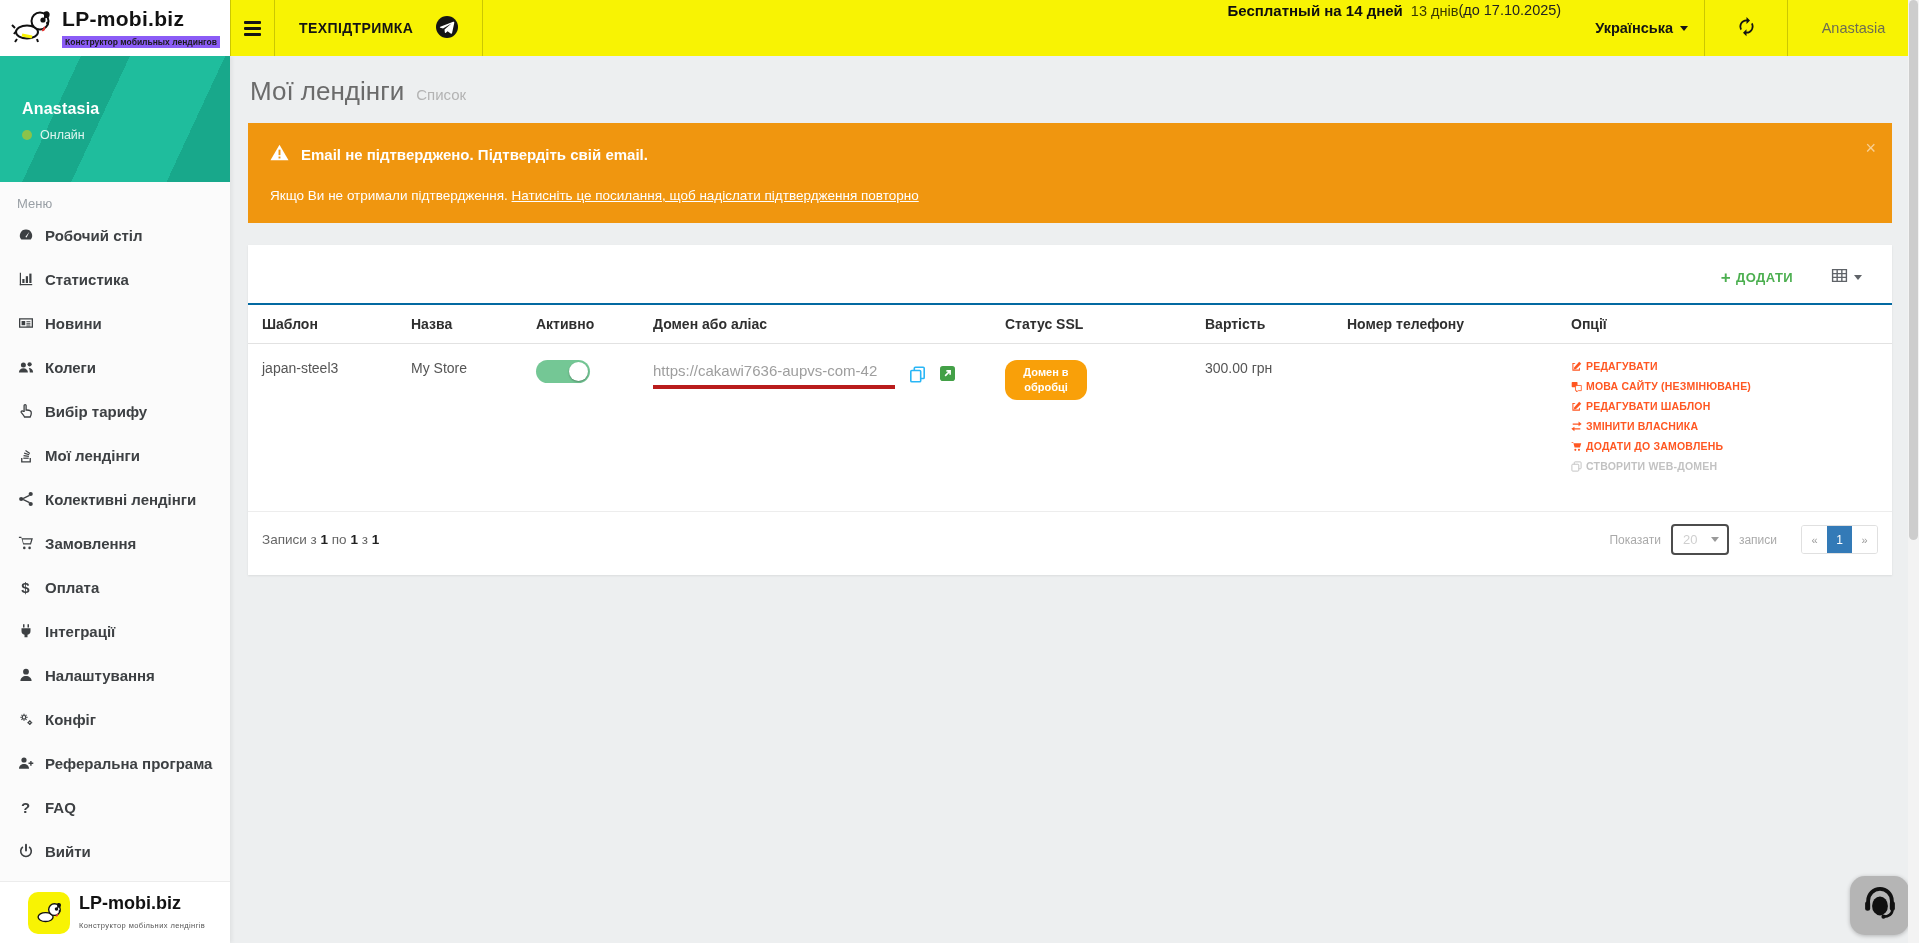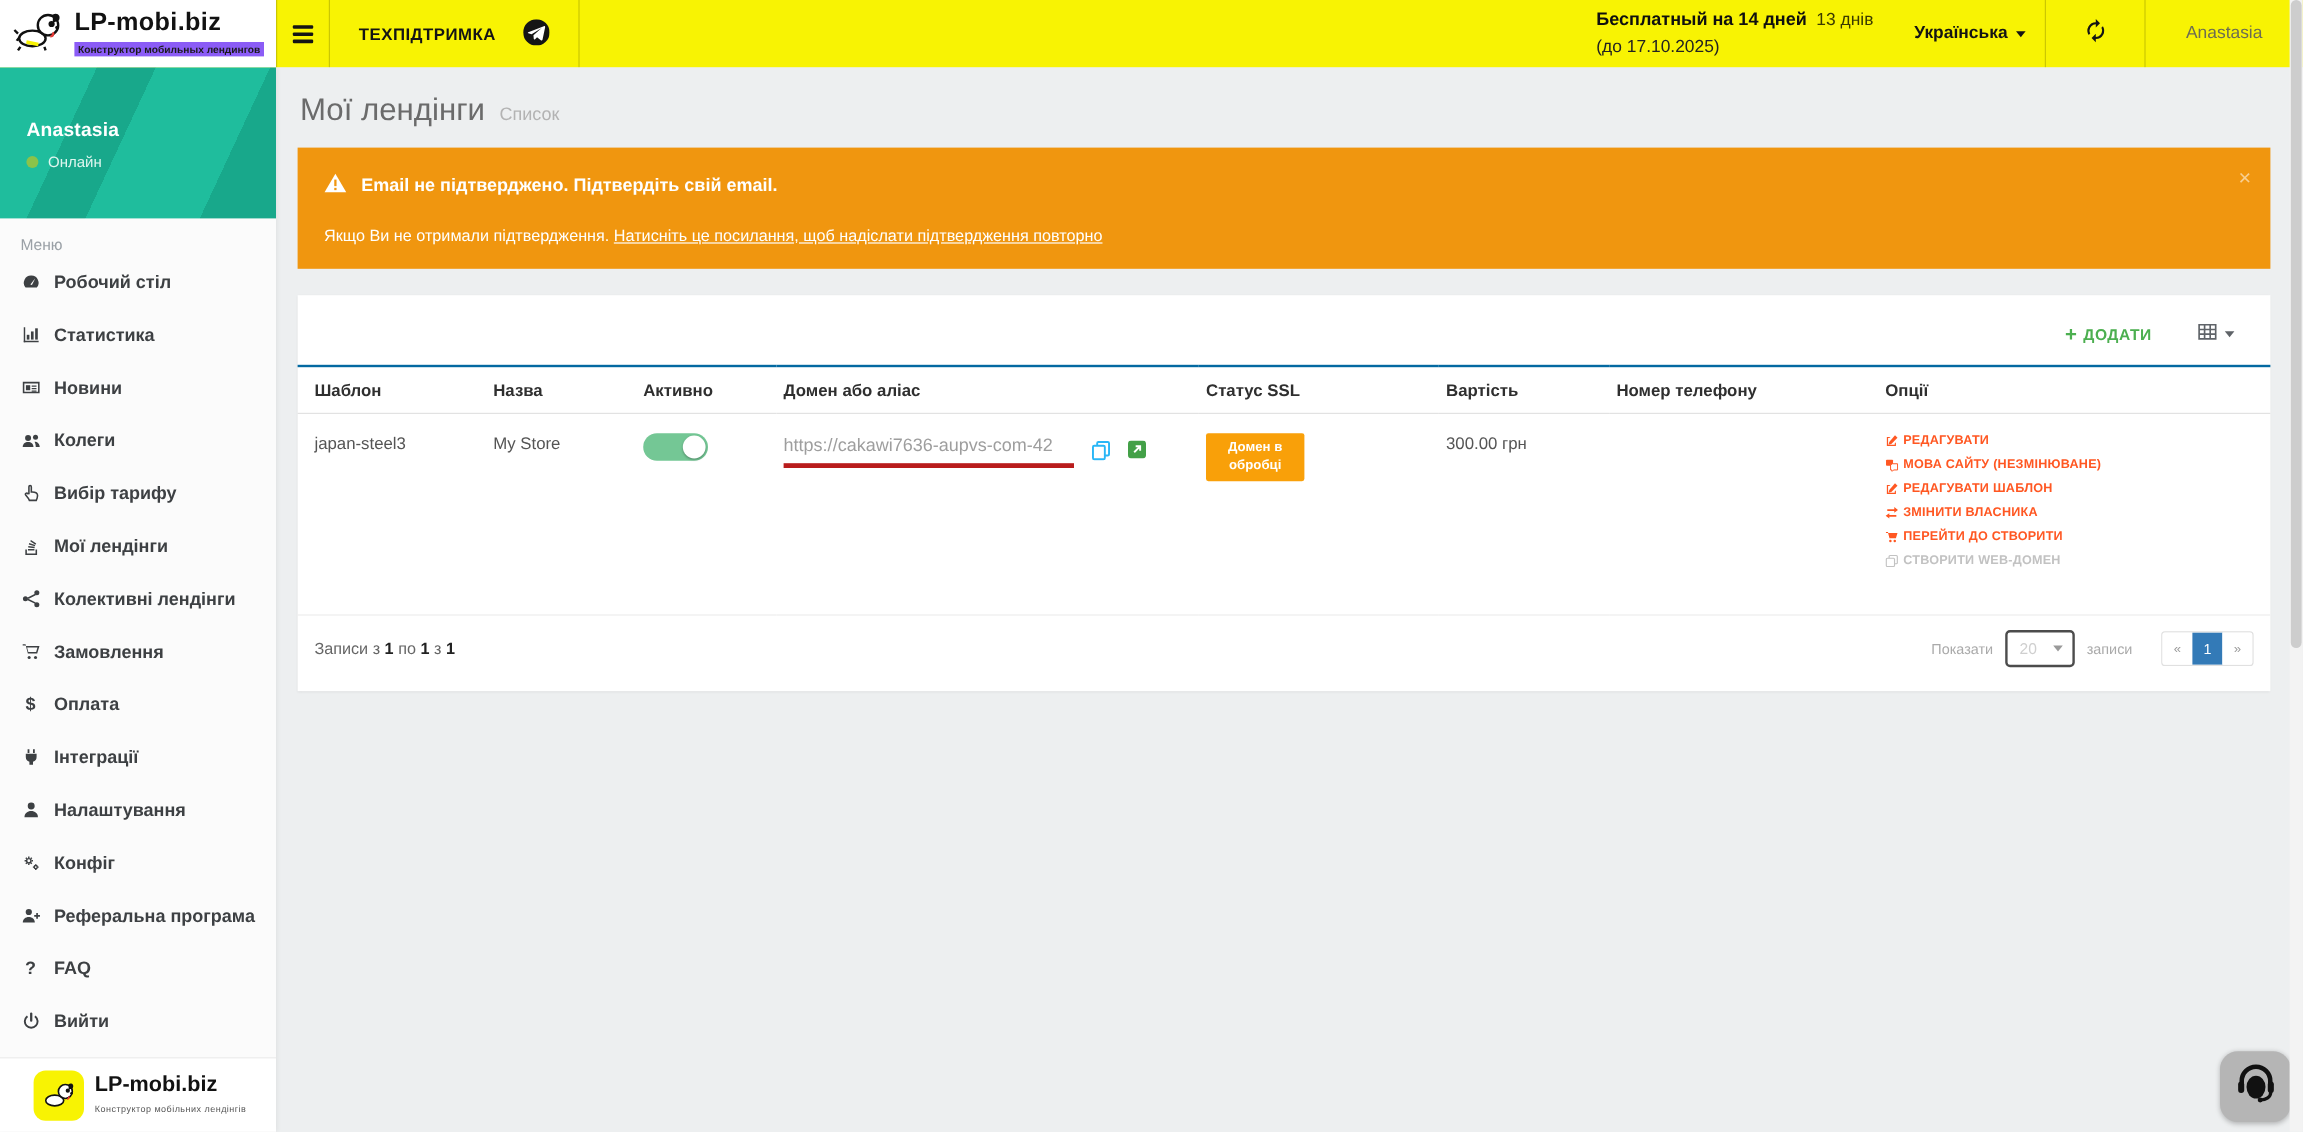--- a/index.html
+++ b/index.html
@@ -9,21 +9,21 @@
   .topbar { position:absolute; left:0; top:0; width:1919px; height:56px; background:#f8f303; display:flex; align-items:stretch; z-index:30; }
   .logo-block { width:230px; background:#ffffff; display:flex; align-items:center; padding-left:10px; gap:8px; }
   .logo-txt .t1 { font-size:21px; font-weight:bold; color:#121212; letter-spacing:.3px; }
   .logo-txt .t2 { font-size:8.5px; font-weight:bold; color:#1a1a1a; background:#8b5cf6; padding:1px 3px; display:inline-block; margin-top:1px; }
   .tb-btn { display:flex; align-items:center; justify-content:center; cursor:pointer; }
   .tb-sep { width:1px; background:rgba(0,0,0,.18); }
   .hamburger { width:43px; flex-direction:column; gap:3px; }
   .hamburger i { display:block; width:17px; height:3px; background:#141414; border-radius:1px; }
   .support { padding:0 24px; gap:23px; font-size:14px; font-weight:bold; color:#141414; letter-spacing:.4px; }
   .tb-spacer { flex:1; }
-  .trial { display:flex; flex-direction:column; justify-content:center; line-height:1.5; font-size:14.5px; color:#222; padding-right:18px; }
+  .trial { display:flex; flex-direction:row; justify-content:center; line-height:1.5; font-size:14.5px; color:#222; padding-right:18px; }
   .trial .l1 b { font-size:15px; color:#0f0f0f; }
   .trial .l1 span.days { font-weight:normal; color:#3a3a00; margin-left:8px; }
   .lang { padding:0 16px; font-size:14.5px; font-weight:bold; color:#141414; gap:7px; }
   .caret { width:0; height:0; border-left:4px solid transparent; border-right:4px solid transparent; border-top:5px solid #141414; display:inline-block; }
   .refresh { width:82px; color:#141414; }
   .tb-user { width:131px; font-size:14.5px; color:#6d6d52; justify-content:center; }
 
   
   .sidebar { position:absolute; left:0; top:56px; width:230px; bottom:0; background:#fbfbfb; box-shadow:2px 0 4px rgba(0,0,0,.06); z-index:20; }
   .user-panel { height:126px; background:linear-gradient(115deg,#1fbd9d 0 28%, #18a88b 28% 45%, #1fbd9d 45% 78%, #18a88b 78%); position:relative; padding:44px 0 0 22px; }
@@ -67,21 +67,21 @@
   table.lp td { vertical-align:top; padding:16px 8px 14px 6px; font-size:14px; color:#555; border-bottom:1px solid #ededed; height:168px; }
   table.lp th:first-child, table.lp td:first-child { padding-left:14px; }
 
   .toggle { width:54px; height:23px; border-radius:12px; background:#74c795; position:relative; display:inline-block; cursor:pointer; }
   .toggle .knob { position:absolute; right:2px; top:2px; width:19px; height:19px; border-radius:50%; background:#fff; box-shadow:0 1px 2px rgba(0,0,0,.3); }
 
   .domain-wrap { display:flex; align-items:flex-start; gap:14px; }
   .domain-input { width:242px; border:none; border-bottom:4px solid #b91c1c; font-size:15px; color:#9e9e9e; padding:2px 0 6px; background:transparent; outline:none; font-family:"Liberation Sans", sans-serif; }
   .ico-btn { background:none; border:none; cursor:pointer; padding:0; margin-top:6px; }
 
-  .ssl-badge { display:inline-block; background:#f9a009; color:#fff; font-size:11px; font-weight:bold; text-align:center; border-radius:2px; padding:5px 11px; line-height:1.35; max-width:82px; }
+  .ssl-badge { display:inline-block; background:#f9a009; color:#fff; font-size:11px; font-weight:bold; text-align:center; border-radius:12px; padding:5px 11px; line-height:1.35; max-width:82px; }
 
   .opts { list-style:none; }
   .opts li { margin-bottom:8px; }
   .opts a { display:flex; align-items:center; gap:4px; color:#ff5722; font-size:10.5px; font-weight:bold; letter-spacing:.2px; text-decoration:none; cursor:pointer; }
   .opts a svg { width:11px; height:11px; flex:none; }
   .opts li.disabled a { color:#c2c2c2; cursor:default; }
 
   .card-footer { display:flex; justify-content:space-between; align-items:center; padding:12px 14px 20px 14px; }
   .records { font-size:13.5px; color:#666; }
   .records b { color:#222; }
@@ -462,21 +462,21 @@
                 <span>ЗМІНИТИ ВЛАСНИКА</span>
                   </a>
                 </li>
               <li>
                   <a>
                 <svg viewBox="0 0 16 16" fill="currentColor">
                       <path d="M.9 1.8h2.4l.4 1.5h11.2l-1.9 6.2H5.2L3.6 3.4l-.4-.4H.9z"></path>
                       <circle cx="6.3" cy="12.9" r="1.5"></circle>
                       <circle cx="11.6" cy="12.9" r="1.5"></circle>
                     </svg>
-                <span>ПЕРЕЙТИ ДО СТВОРИТИ</span>
+                <span>ДОДАТИ ДО ЗАМОВЛЕНЬ</span>
                   </a>
                 </li>
               <li class="disabled">
                   <a>
                 <svg viewBox="0 0 16 16" fill="none" stroke="currentColor" stroke-width="1.4">
                       <rect x="4.7" y="1.3" width="10" height="10" rx="1.2"></rect>
                       <rect x="1.3" y="4.7" width="10" height="10" rx="1.2" fill="#fff"></rect>
                     </svg>
                 <span>СТВОРИТИ WEB-ДОМЕН</span>
                   </a>

